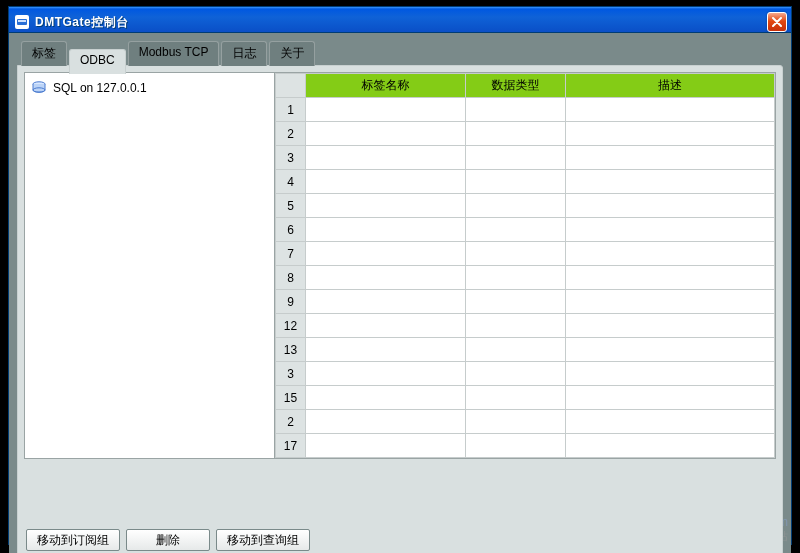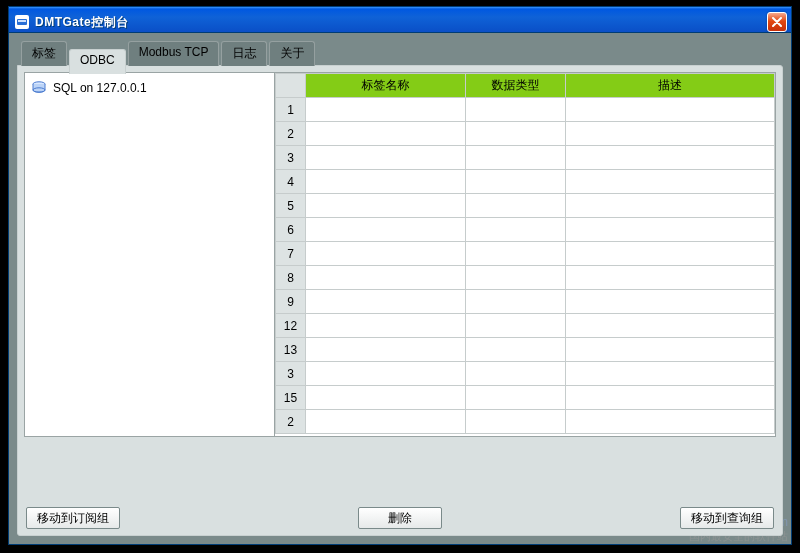--- a/index.html
+++ b/index.html
@@ -145,21 +145,21 @@
     background: #dde3e3;
     width: 30px;
     text-align: center;
   }
   table.grid col.rownum { width: 30px; }
   table.grid col.c1 { width: 160px; }
   table.grid col.c2 { width: 100px; }
   table.grid col.c3 { width: auto; }
   .bottombar {
     display: flex;
-    justify-content: space-between;
+    justify-content: flex-start;
     gap: 6px;
     padding: 6px 2px 0;
     margin-top: 28px;
   }
   .btn {
     min-width: 84px;
     height: 22px;
     padding: 0 10px;
     border: 1px solid #7a8a8a;
     background: linear-gradient(to bottom,#fff,#e6e9e9);
@@ -330,20 +330,26 @@
                   <td></td>
                   <td></td>
                   <td></td>
                 </tr>
                 <tr>
                   <td class="rowhdr">2</td>
                   <td></td>
                   <td></td>
                   <td></td>
                 </tr>
+                <tr>
+                  <td class="rowhdr">17</td>
+                  <td></td>
+                  <td></td>
+                  <td></td>
+                </tr>
               </tbody>
           </table>
         </div>
       </div>
 
       <div class="bottombar">
         <button class="btn">移动到订阅组</button>
         <button class="btn">删除</button>
         <button class="btn">移动到查询组</button>
       </div>

